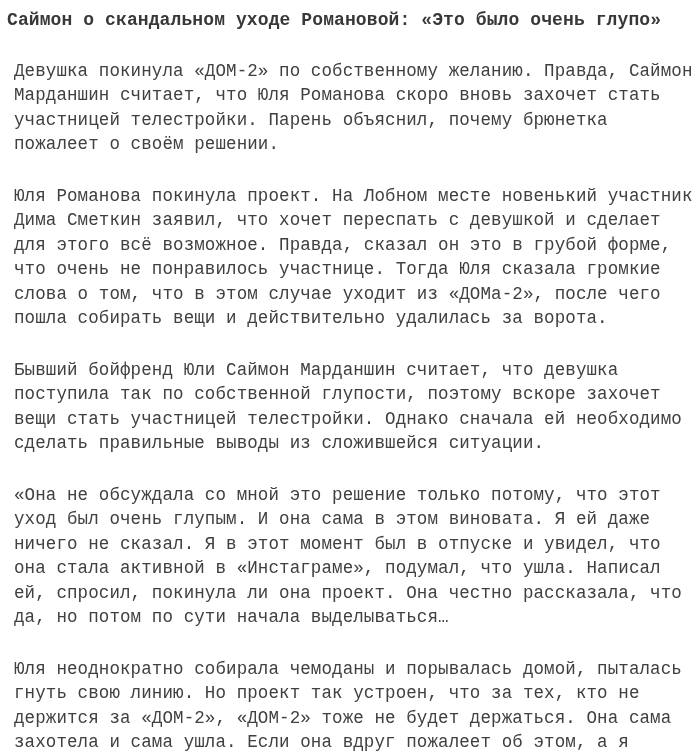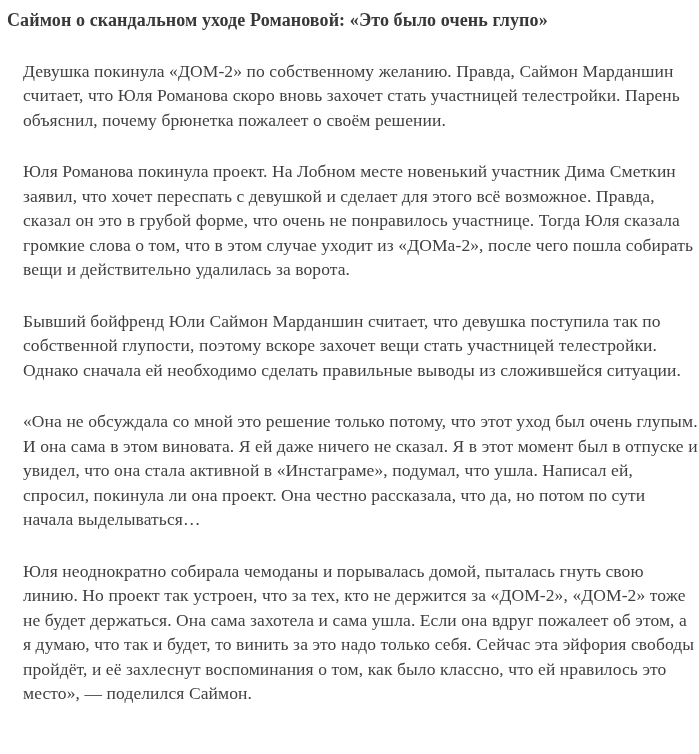--- a/index.html
+++ b/index.html
@@ -8,32 +8,32 @@
     background: #ffffff;
   }
   .page {
     position: relative;
     width: 699px;
     height: 754px;
     box-sizing: border-box;
     padding: 8px 1px 0 7px;
     overflow: hidden;
     background: #ffffff;
-    font-family: Liberation Serif, serif;
+    font-family: Liberation Mono, monospace;
   }
   .article-title {
     margin: 0 0 26px 0;
     font-size: 18px;
     line-height: 24.5px;
     font-weight: 700;
     color: #383838;
     letter-spacing: 0.1px;
   }
   .article-paragraph {
-    margin: 0 0 27px 16px;
+    margin: 0 0 27px 7px;
     font-size: 17.5px;
     line-height: 24.5px;
     font-weight: 400;
     color: #404040;
     letter-spacing: 0.1px;
   }
 </style>
 </head>
 <body>
 

